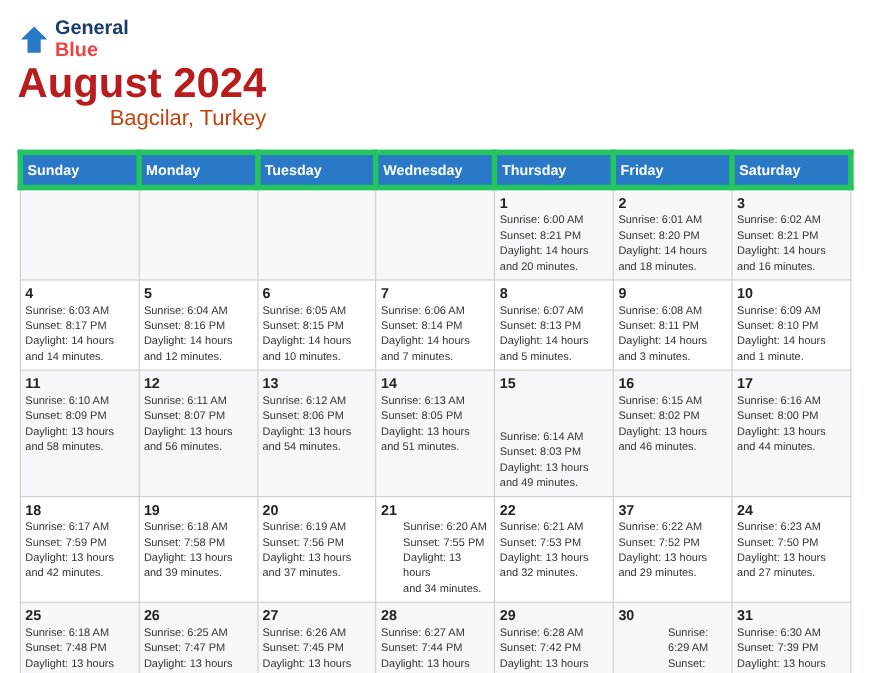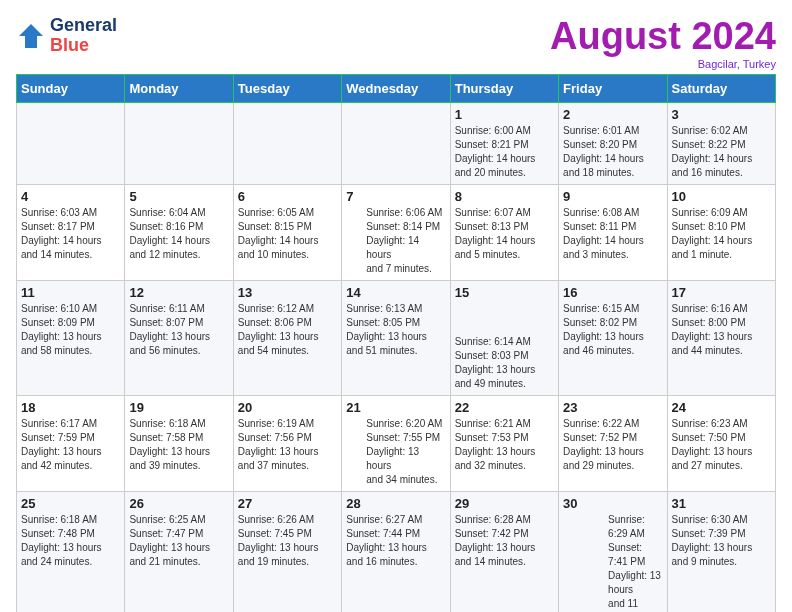--- a/index.html
+++ b/index.html
@@ -7,21 +7,22 @@
       font-family: Arial, sans-serif;
       background: #fff;
       width: 792px;
       min-height: 612px;
       padding: 16px;
     }
     .header {
       display: flex;
       justify-content: space-between;
       align-items: flex-start;
-      margin-bottom: 4px;
+      margin-bottom: 16px;
+      flex-direction: column;
     }
     .logo {
       display: flex;
       align-items: center;
       gap: 4px;
     }
     .logo-text {
       font-size: 18px;
       font-weight: bold;
       color: #1a3a6b;
@@ -33,40 +34,40 @@
     .logo-icon {
       width: 30px;
       height: 30px;
     }
     .title-block {
       text-align: right;
     }
     .month-title {
       font-size: 38px;
       font-weight: bold;
-      color: #a21caf;
+      color: #b91c1c;
       line-height: 1.1;
     }
     .location {
-      font-size: 11px;
-      color: #6d28d9;
+      font-size: 20px;
+      color: #c2410c;
     }
     table {
       width: 100%;
       border-collapse: collapse;
       font-size: 11px;
     }
     thead tr th {
       background: #2979c7;
       color: #fff;
       padding: 6px 4px;
       text-align: left;
       font-size: 13px;
       font-weight: bold;
-      border: 1px solid #22c55e;
+      border: 5px solid #22c55e;
     }
     tbody tr td {
       border: 1px solid #ccc;
       vertical-align: top;
       padding: 4px;
       width: 108px;
       min-height: 80px;
       height: 80px;
       color: #222;
       background: #fff;
@@ -139,21 +140,21 @@
         <td>
           <div class="day-number">2</div>
           <div class="day-info" style="white-space: pre-line;">Sunrise: 6:01 AM
 Sunset: 8:20 PM
 Daylight: 14 hours
 and 18 minutes.</div>
         </td>
         <td>
           <div class="day-number">3</div>
           <div class="day-info" style="white-space: pre-line;">Sunrise: 6:02 AM
-Sunset: 8:22 PM
+Sunset: 8:21 PM
 Daylight: 14 hours
 and 16 minutes.</div>
         </td>
       </tr>
       <tr>
         <td>
           <div class="day-number">4</div>
           <div class="day-info" style="white-space: pre-line;">Sunrise: 6:03 AM
 Sunset: 8:17 PM
 Daylight: 14 hours
@@ -168,21 +169,21 @@
         </td>
         <td>
           <div class="day-number">6</div>
           <div class="day-info" style="white-space: pre-line;">Sunrise: 6:05 AM
 Sunset: 8:15 PM
 Daylight: 14 hours
 and 10 minutes.</div>
         </td>
         <td>
           <div class="day-number">7</div>
-          <div class="day-info" style="white-space: pre-line; margin-left: 20px;">Sunrise: 6:06 AM
+          <div class="day-info" style="white-space: pre-line;">Sunrise: 6:06 AM
 Sunset: 8:14 PM
 Daylight: 14 hours
 and 7 minutes.</div>
         </td>
         <td>
           <div class="day-number">8</div>
           <div class="day-info" style="white-space: pre-line;">Sunrise: 6:07 AM
 Sunset: 8:13 PM
 Daylight: 14 hours
 and 5 minutes.</div>
@@ -283,21 +284,21 @@
 and 34 minutes.</div>
         </td>
         <td>
           <div class="day-number">22</div>
           <div class="day-info" style="white-space: pre-line;">Sunrise: 6:21 AM
 Sunset: 7:53 PM
 Daylight: 13 hours
 and 32 minutes.</div>
         </td>
         <td>
-          <div class="day-number">23</div>
+          <div class="day-number">37</div>
           <div class="day-info" style="white-space: pre-line;">Sunrise: 6:22 AM
 Sunset: 7:52 PM
 Daylight: 13 hours
 and 29 minutes.</div>
         </td>
         <td>
           <div class="day-number">24</div>
           <div class="day-info" style="white-space: pre-line;">Sunrise: 6:23 AM
 Sunset: 7:50 PM
 Daylight: 13 hours

